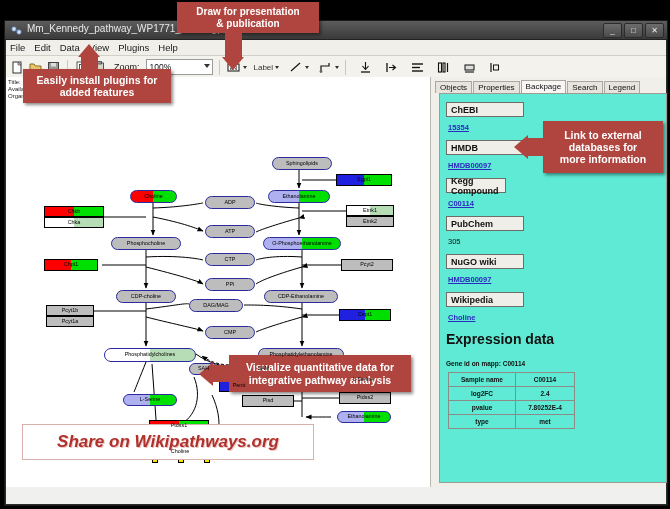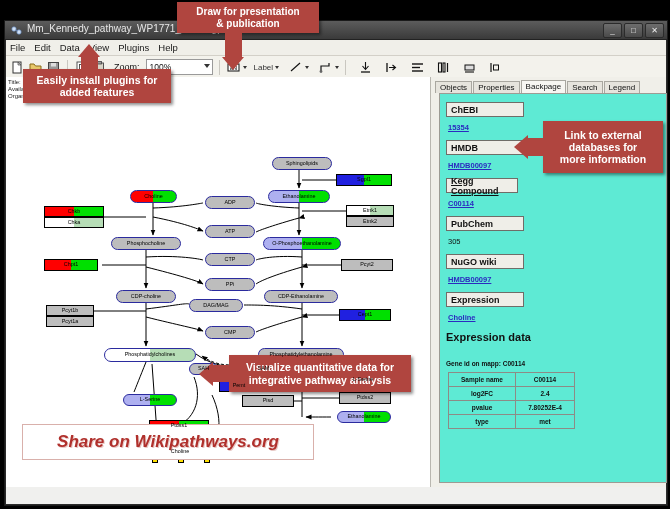--- a/index.html
+++ b/index.html
@@ -76,21 +76,21 @@
        box-sizing:border-box;}
   .tab.active{background:#f7f6f2;height:13px;}
   .panelbox{position:absolute;left:8px;top:16px;width:226px;height:388px;background:#5eead4;
             border:1px solid #9d9b94;overflow:hidden;}
   .dbheader{position:absolute;height:15px;background:#efeee8;border:1px solid #6f6d68;
             font-size:9px;font-weight:bold;color:#111;display:flex;align-items:center;
             padding-left:4px;box-sizing:border-box;}
   .dblink{position:absolute;font-size:7.5px;color:#2b2bc0;text-decoration:underline;
           font-weight:bold;}
   .dbplain{position:absolute;font-size:7.5px;color:#111;}
-  .exprhdr{position:absolute;font-size:11px;font-weight:bold;color:#111;}
+  .exprhdr{position:absolute;font-size:14px;font-weight:bold;color:#111;}
   .geneidtxt{position:absolute;font-size:6.5px;font-weight:bold;color:#111;}
   table.exprtbl{position:absolute;border-collapse:collapse;}
   table.exprtbl td{border:1px solid #8d8b86;font-size:6.5px;font-weight:bold;color:#111;
                    text-align:center;padding:2px 3px;height:9px;}
 
   
   #statusbar{position:absolute;left:0;top:447px;width:660px;height:17px;
              background:#f1f0ea;border-top:1px solid #c9c7c0;display:flex;align-items:center;}
   #statusbar .st{font-size:7.5px;color:#222;padding-left:5px;white-space:nowrap;}
 
@@ -447,30 +447,30 @@
             <div class="tab">Legend</div>
           </div>
 
           <div class="panelbox">
             <div class="dbheader" style="left:6px;top:8px;width:78px;">ChEBI</div>
             <div class="dblink" style="left:8px;top:29px;">15354</div>
 
             <div class="dbheader" style="left:6px;top:46px;width:78px;">HMDB</div>
             <div class="dblink" style="left:8px;top:67px;">HMDB00097</div>
 
-            <div class="dbheader" style="left:6px;top:84px;width:72px;text-decoration:underline;">Kegg Compound</div>
+            <div class="dbheader" style="left:6px;top:84px;width:60px;">Kegg Compound</div>
             <div class="dblink" style="left:8px;top:105px;">C00114</div>
 
             <div class="dbheader" style="left:6px;top:122px;width:78px;">PubChem</div>
             <div class="dbplain" style="left:8px;top:143px;">305</div>
 
             <div class="dbheader" style="left:6px;top:160px;width:78px;">NuGO wiki</div>
             <div class="dblink" style="left:8px;top:181px;">HMDB00097</div>
 
-            <div class="dbheader" style="left:6px;top:198px;width:78px;">Expression</div>
+            <div class="dbheader" style="left:6px;top:198px;width:78px;">Wikipedia</div>
             <div class="dblink" style="left:8px;top:219px;">Choline</div>
 
             <div class="exprhdr" style="left:6px;top:237px;">Expression data</div>
             <div class="geneidtxt" style="left:6px;top:266px;">Gene id on mapp: C00114</div>
 
             <table class="exprtbl" style="left:8px;top:278px;">
               <tbody>
                   <tr>
                 <td style="width:60px">Sample name</td>
                 <td style="width:52px">C00114</td>

